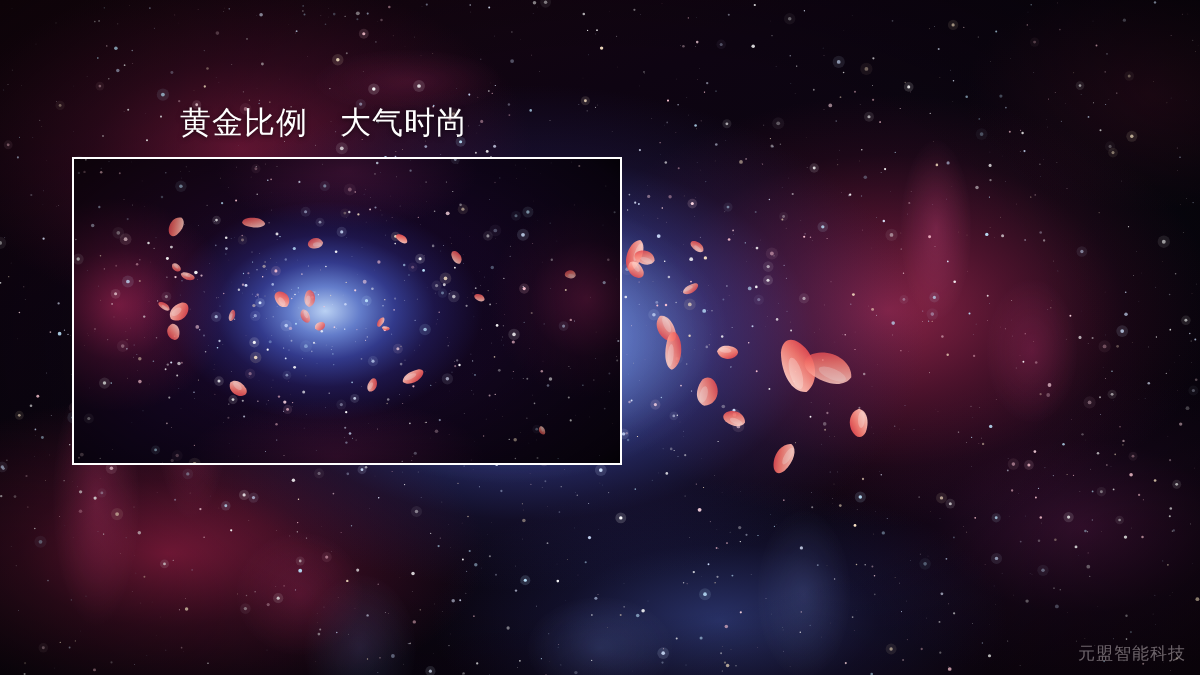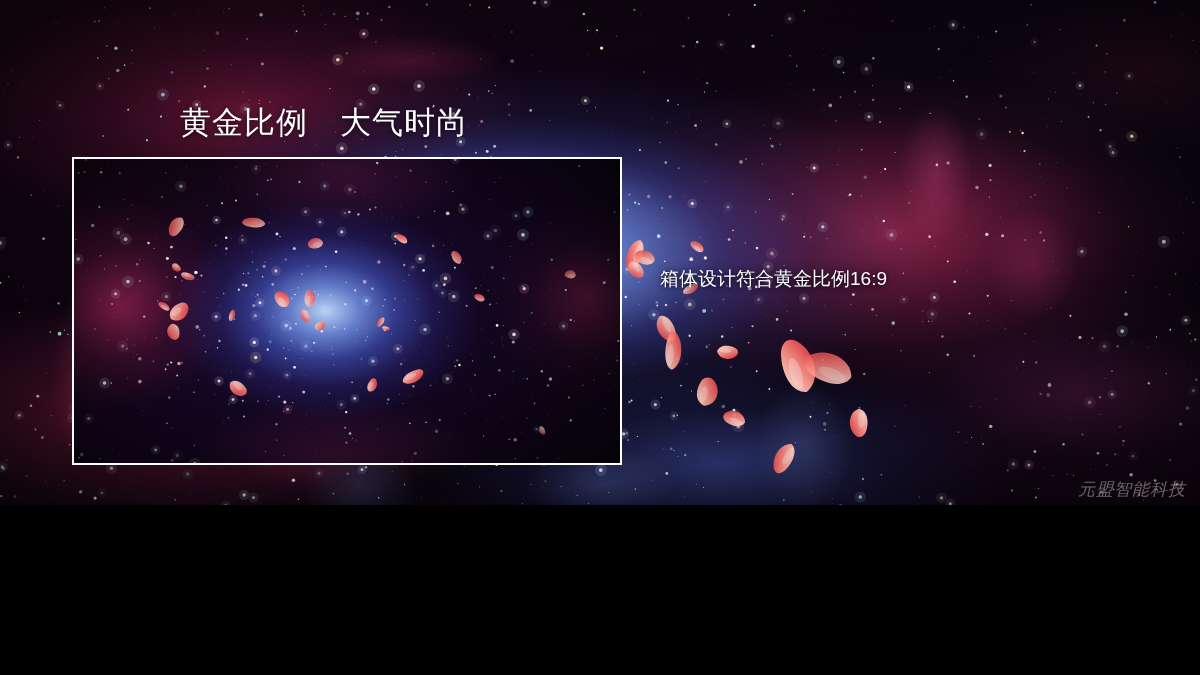--- a/index.html
+++ b/index.html
@@ -7,21 +7,21 @@
     padding: 0;
     background: #000;
   }
   body {
     font-family: "Liberation Sans", sans-serif;
   }
 
   #slide {
     position: relative;
     width: 1200px;
-    height: 505px;
+    height: 675px;
     overflow: hidden;
     background-color: #be185d;
   }
 
   
   .bg-layer {
     position: absolute;
     inset: 0;
     pointer-events: none;
   }
@@ -160,26 +160,25 @@
     font-size: 19px;
     line-height: 41px;
     color: #ffffff;
     white-space: pre;
     text-shadow: 0 1px 4px rgba(0,0,0,0.75), 0 0 10px rgba(0,0,0,0.45);
   }
 
   #watermark {
     position: absolute;
     right: 14px;
-    bottom: 4px;
+    bottom: 10px;
     font-size: 17px;
     color: rgba(205,195,200,0.50);
     letter-spacing: 1px;
     white-space: pre;
-    font-style: italic;
   }
 </style>
 </head>
 <body>
 
 <div id="slide">
 
   <div class="bg-layer" id="bg-base"></div>
   <div class="bg-layer" id="bg-filaments"></div>
   <div class="bg-layer" id="bg-core-glow"></div>
@@ -3107,18 +3106,17 @@
           C 6.731973898243159 8.112188941347105, 1.5299940677825363 7.1761671404224385, 0 3.9000908371861076 Z" fill="url(#pg5150_44)"></path>
           <ellipse cx="5.8" cy="3.0" rx="4.0" ry="1.4" fill="#fff2ee" opacity="0.32"></ellipse>
         </g>
       </svg>
     <div id="frame-vignette"></div>
   </div>
 
   <div id="slide-title">黄金比例　大气时尚</div>
 
   <div id="body-text">
-    <div class="body-line">箱体设计符合黄金比例16:9</div>
   </div>
 
   <div id="watermark">元盟智能科技</div>
 
 </div>
 
 </body></html>

